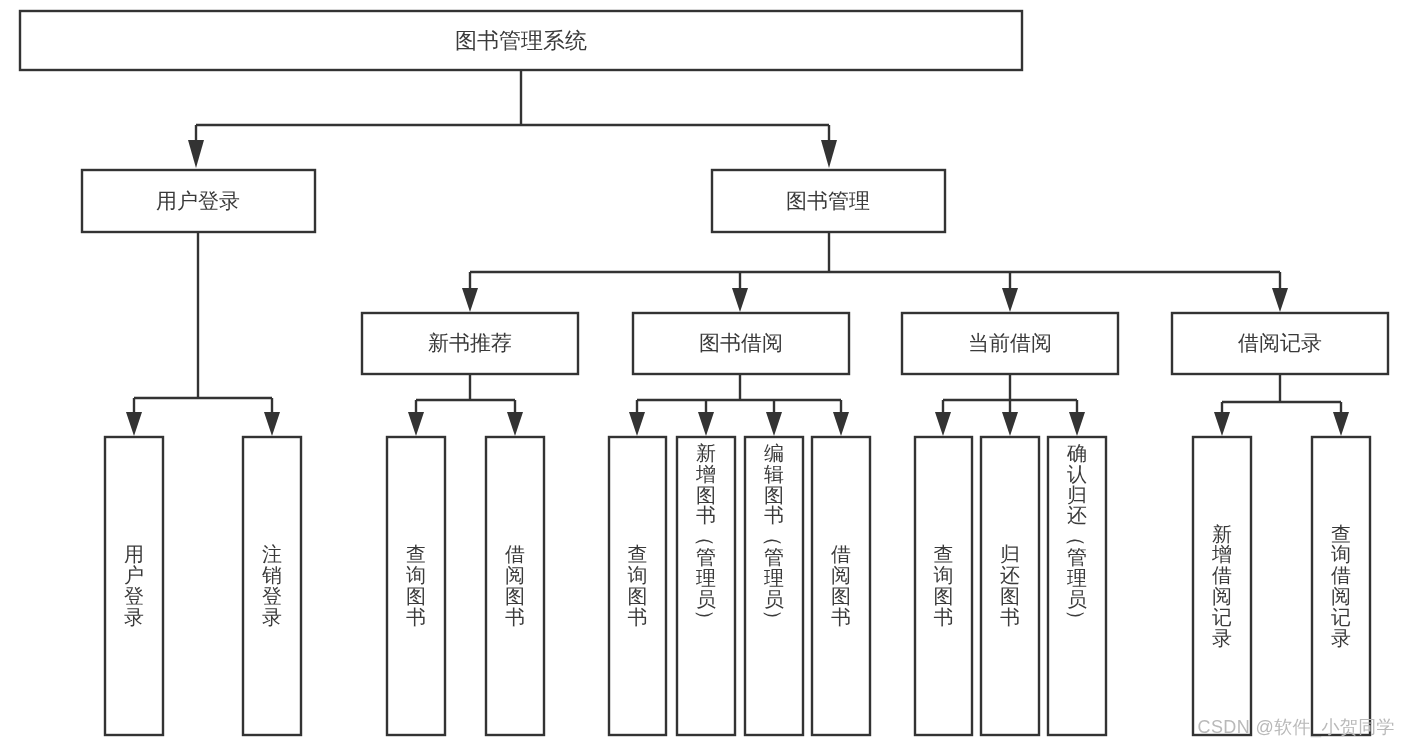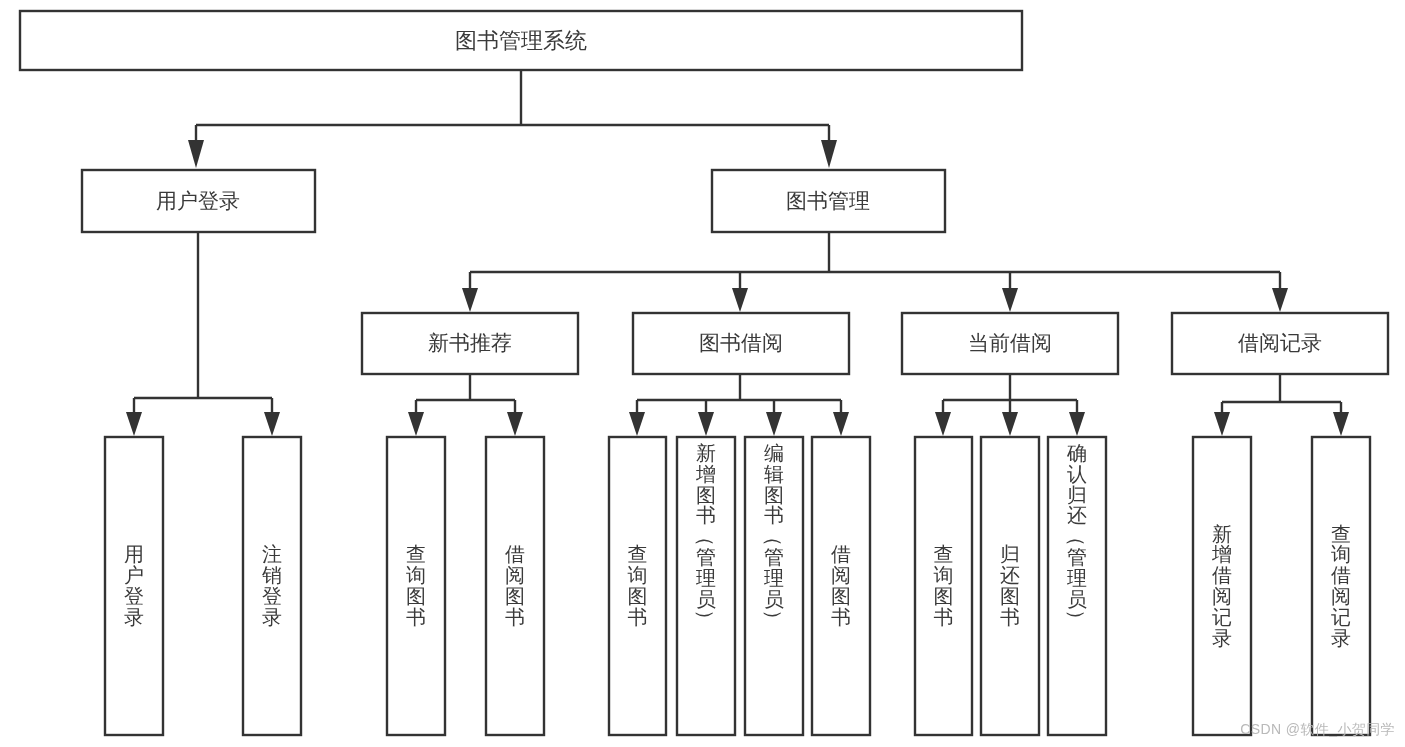--- a/index.html
+++ b/index.html
@@ -73,21 +73,21 @@
   }
   .leaf-label span.rot {
     display: block;
     transform: rotate(90deg);
   }
   .watermark {
     position: absolute;
     right: 10px;
     bottom: 6px;
     font-family: "Liberation Sans", "DejaVu Sans", sans-serif;
-    font-size: 14px;
+    font-size: 18px;
     color: #b9b9b9;
     letter-spacing: 0.4px;
     white-space: nowrap;
     pointer-events: none;
   }
 </style>
 </head>
 <body>
 
 <div id="diagram-root">

